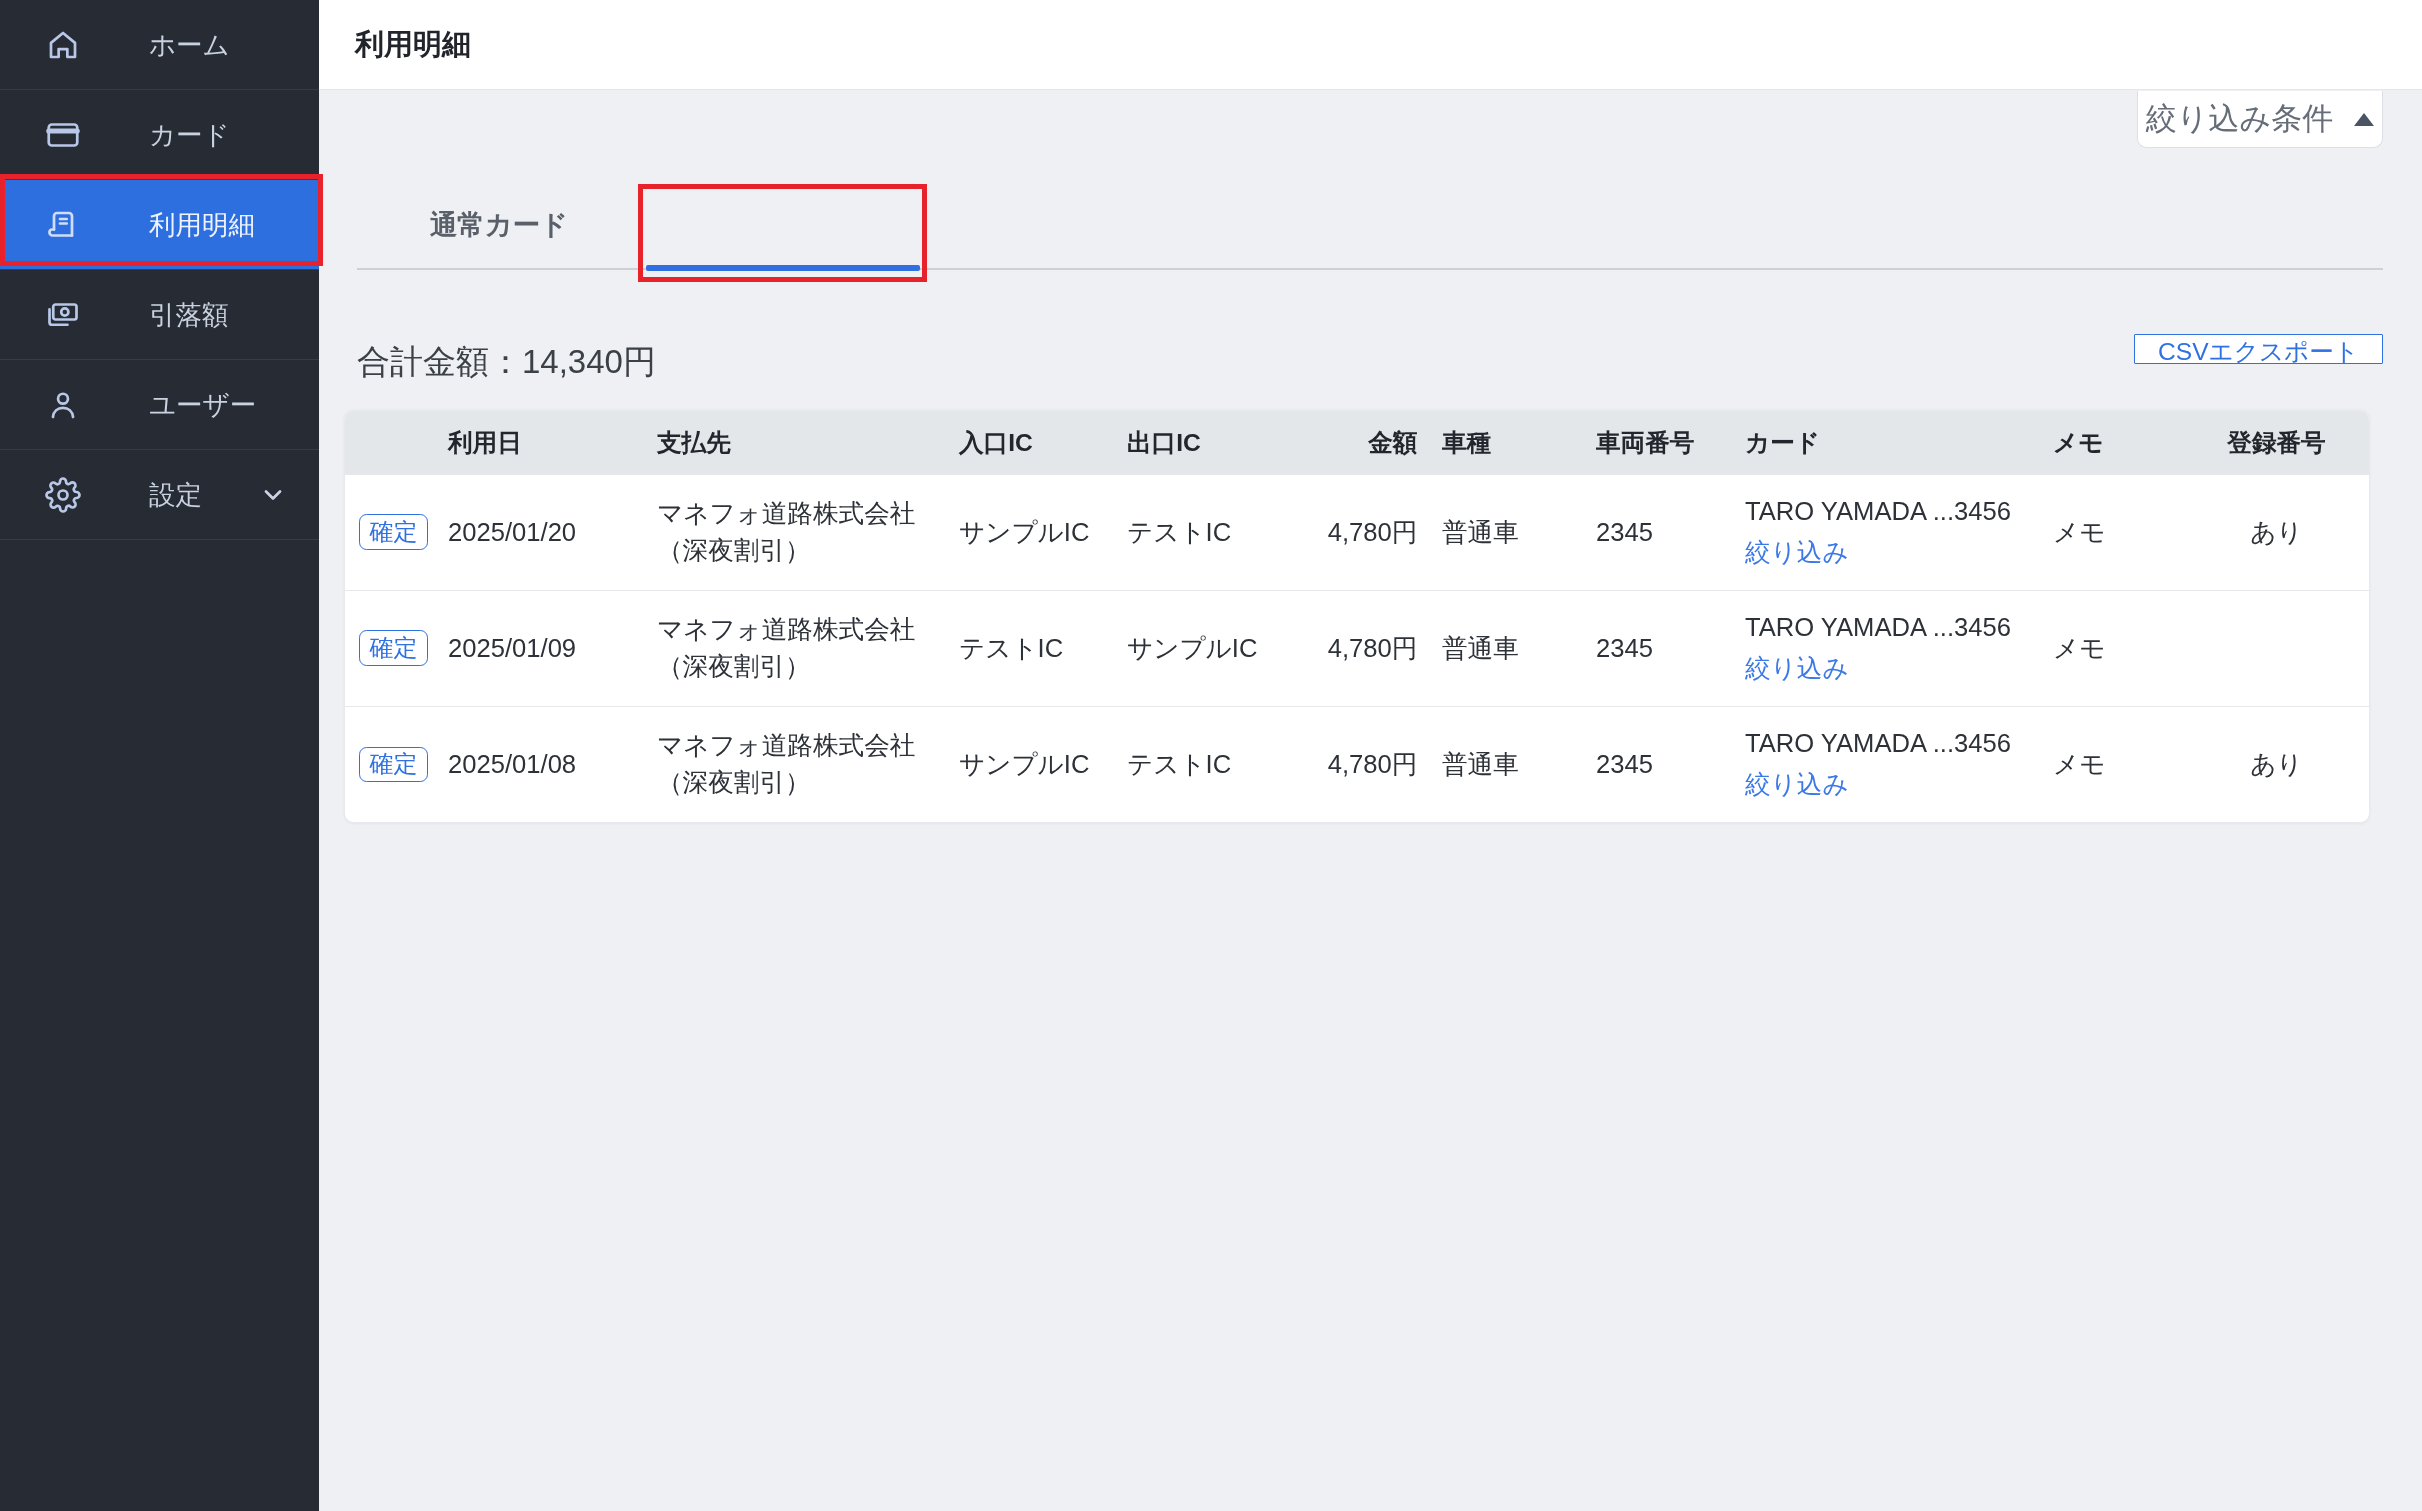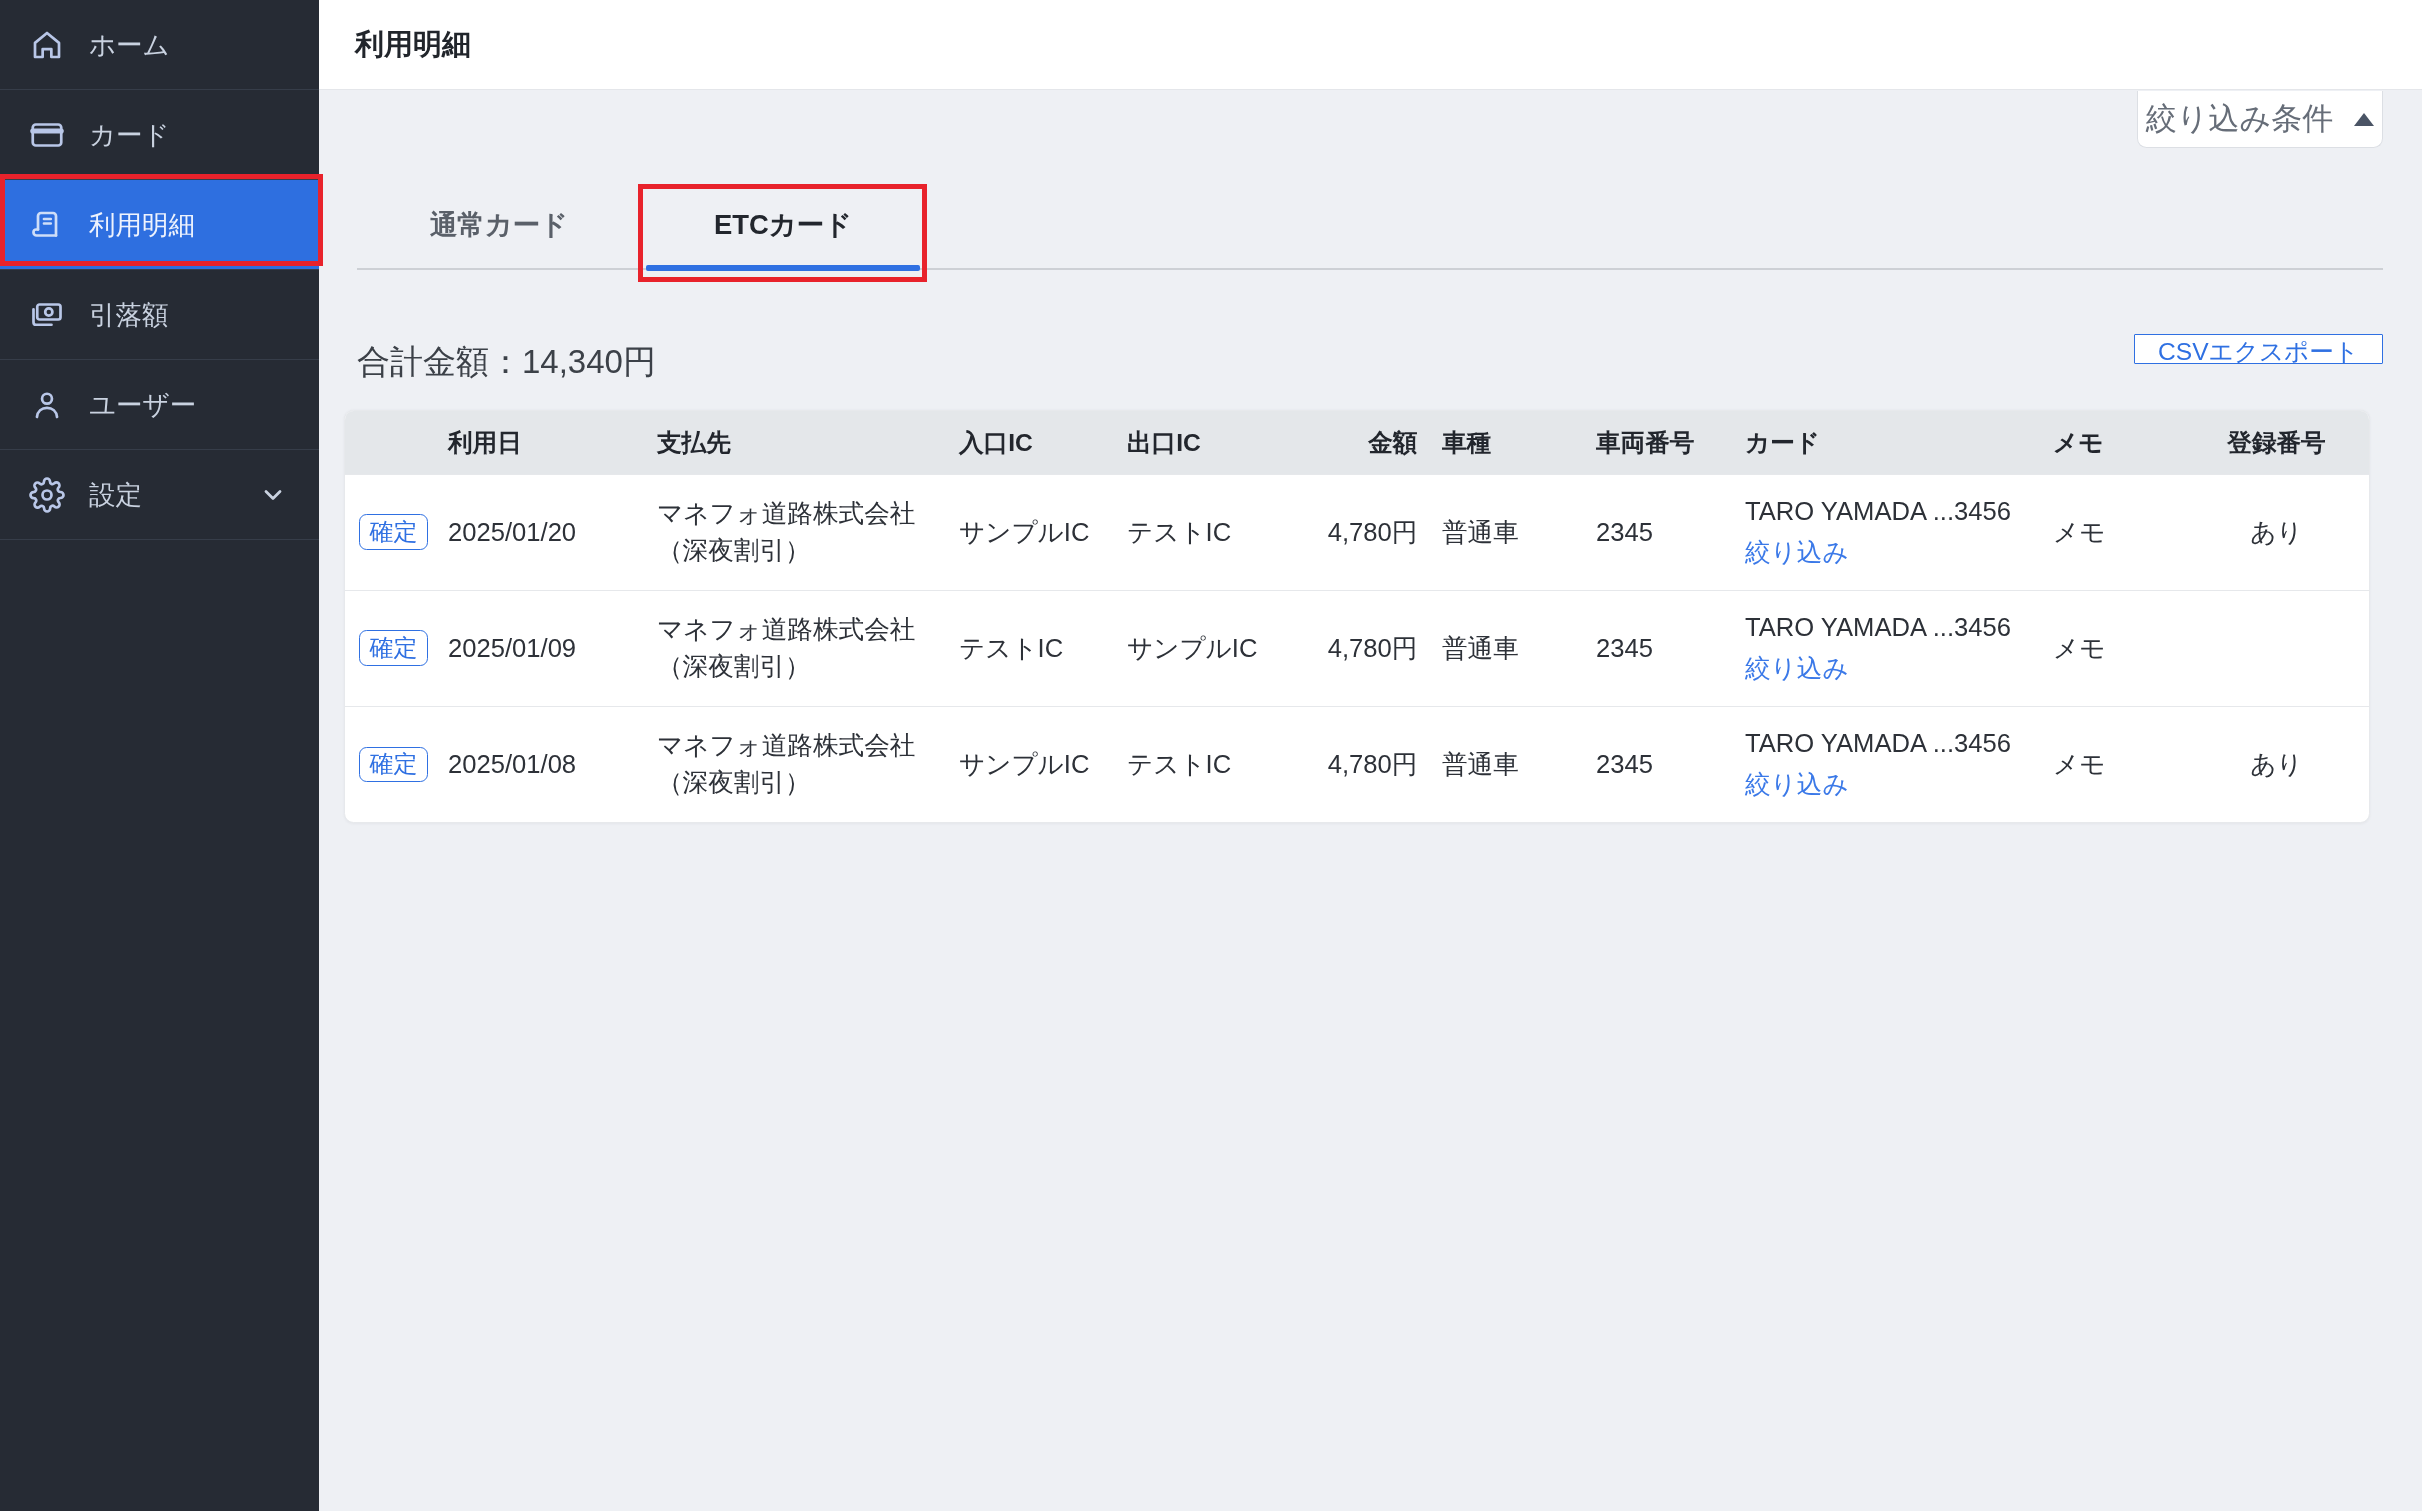--- a/index.html
+++ b/index.html
@@ -11,22 +11,22 @@
     color:#2d3138;
   }
 
   
   .sidebar {
     position:absolute; left:0; top:0; width:319px; height:100%;
     background:#262b34;
   }
   .side-item {
     height:90px; display:flex; align-items:center;
-    padding-left:28px; border-bottom:0.9px solid #363d49;
-    color:#c9d2e0; font-size:26.5px; cursor:pointer;
+    padding-left:44px; border-bottom:0.9px solid #363d49;
+    color:#c9d2e0; font-size:26.5px; cursor:pointer;gap:44px;
   }
   .side-item .icon { width:38px; height:38px; margin-right:23px; color:#b9c7e8; display:flex; align-items:center; justify-content:center; flex:0 0 auto; }
   .side-item .icon svg { width:36px; height:36px; stroke:currentColor; fill:none; stroke-width:1.8; stroke-linecap:round; stroke-linejoin:round; }
   .side-item.active { background:#2e6fe0; color:#eef3fd; }
   .side-item.active .icon { color:#cfdef8; }
   .side-chevron { margin-left:auto; margin-right:32px; display:flex; }
   .side-chevron svg { width:28px; height:28px; stroke:#c9d2e0; fill:none; stroke-width:2.4; stroke-linecap:round; stroke-linejoin:round; }
 
   
   .topbar {
@@ -183,21 +183,20 @@
 
 <main class="content">
 
   <div class="filter-flap">
     <span>絞り込み条件</span>
     <span class="tri-up"></span>
   </div>
 
   <div class="tabs">
     <div class="tab">通常カード</div>
-    <div class="tab active">ETCカード</div>
   </div>
   <div class="tab-line"></div>
   <div class="tab-underline"></div>
 
   <div class="summary">合計金額：14,340円</div>
   <button class="csv-btn">CSVエクスポート</button>
 
   <div class="card">
     <table>
       <colgroup>

